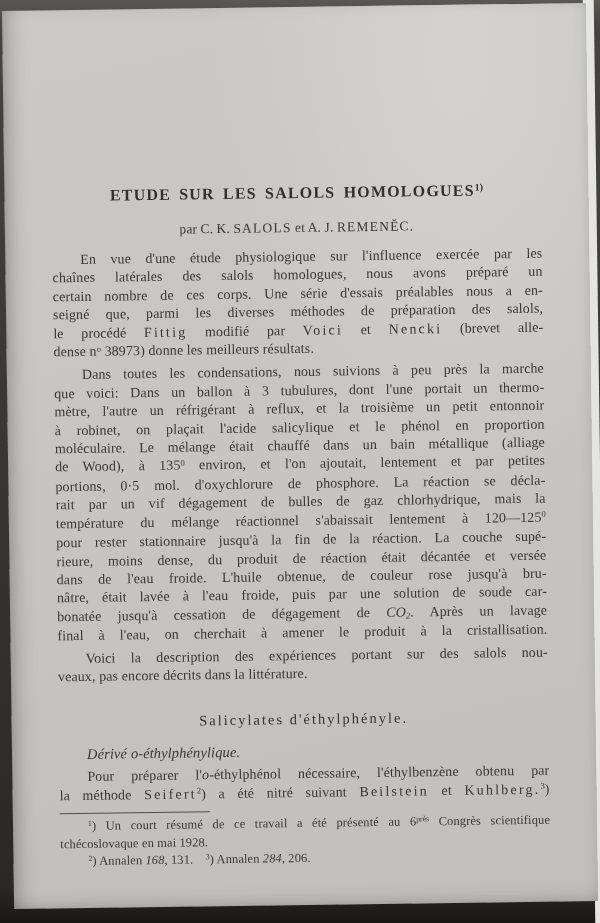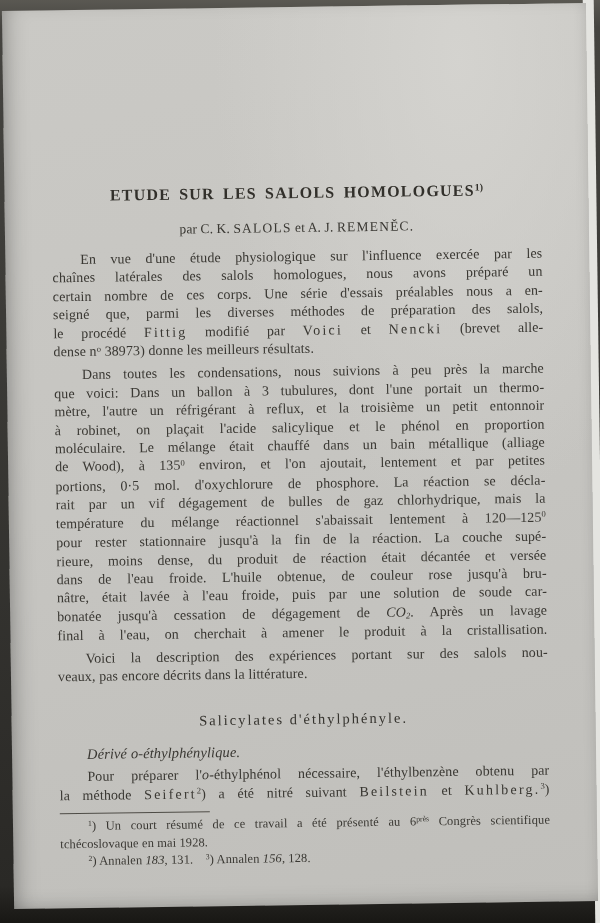--- a/index.html
+++ b/index.html
@@ -111,18 +111,18 @@
       <div class="para">
           <div class="tl tl-ind"><span>Pour préparer l'</span><span class="rs-i">o</span><span>-éthylphénol nécessaire, l'éthylbenzène obtenu par</span></div>
           <div class="tl"><span>la méthode </span><span class="rs-sp">Seifert</span><span class="rs-sup">2</span><span>) a été nitré suivant </span><span class="rs-sp">Beilstein</span><span> et </span><span class="rs-sp">Kuhlberg.</span><span class="rs-sup">3</span><span>)</span></div>
         </div>
 
       <hr class="footnote-rule">
 
       <div class="footnotes">
           <div class="tl tl-ind"><span class="rs-sup">1</span><span>) Un court résumé de ce travail a été présenté au 6</span><span class="rs-sup">près</span><span> Congrès scientifique</span></div>
           <div class="tl tl-last"><span>tchécoslovaque en mai 1928.</span></div>
-          <div class="tl tl-last tl-ind"><span class="rs-sup">2</span><span>) Annalen </span><span class="rs-i">183</span><span>, 131.</span><span> </span><span class="rs-sup">3</span><span>) Annalen </span><span class="rs-i">156</span><span>, 128.</span></div>
+          <div class="tl tl-last tl-ind"><span class="rs-sup">2</span><span>) Annalen </span><span class="rs-i">168</span><span>, 131.</span><span> </span><span class="rs-sup">3</span><span>) Annalen </span><span class="rs-i">284</span><span>, 206.</span></div>
         </div>
 
     </div>
   </div>
 </div>
 
 </body></html>

